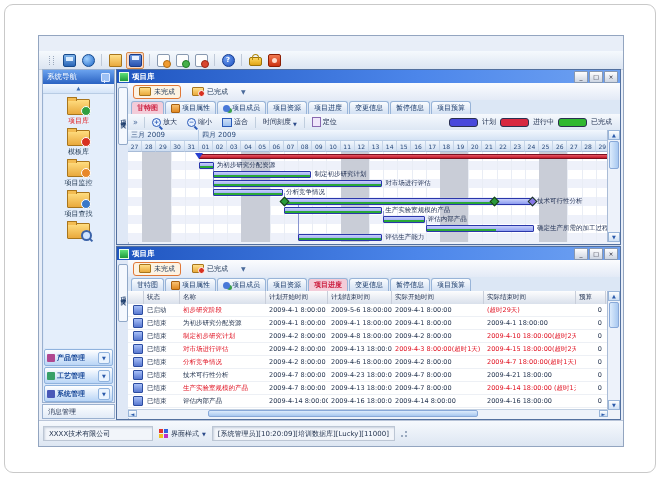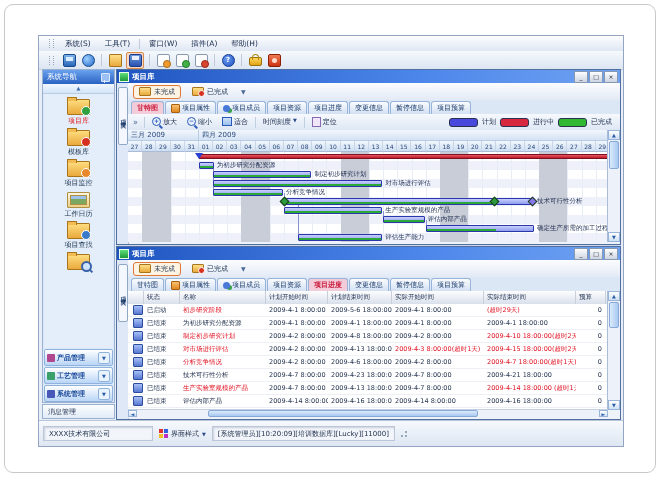--- a/index.html
+++ b/index.html
@@ -92,21 +92,21 @@
     background:linear-gradient(#fafcfe,#d2e0f3);border:1px solid #98b4d8;border-bottom:none;border-radius:3px 3px 0 0;}
   .stab.active{background:#f3ccd9;color:#cc2040;font-weight:bold;}
   .ticon{width:7px;height:7px;border-radius:1px;flex:none;}
   .ticon.t1{background:linear-gradient(#f8c070,#e08820);border:1px solid #a86010;}
   .ticon.t2{background:#4878d8;border-radius:50%;box-shadow:3px 2px 0 -1px #3aa04a;}
 
   
   .gtools{position:absolute;left:11px;right:0;top:44px;height:16px;background:linear-gradient(#f6f9fd,#dde7f4);
     border-bottom:1px solid #c0cee2;display:flex;align-items:center;gap:4px;padding:0 5px;font-size:7px;color:#203050;}
   .chev{color:#4a6a9a;font-size:8px;margin-right:2px;}
-  .gt-btn{display:flex;align-items:flex-start;gap:2px;padding:1px 3px;border-radius:2px;}
+  .gt-btn{display:flex;align-items:flex-end;gap:2px;padding:1px 3px;border-radius:2px;}
   .mag{width:7px;height:7px;border:1.5px solid #2858b8;border-radius:50%;position:relative;background:#e8f2ff;
     font-size:6px;line-height:6px;text-align:center;color:#2858b8;font-weight:bold;}
   .mag:after{content:"";position:absolute;right:-3px;bottom:-2px;width:4px;height:1.5px;background:#2858b8;transform:rotate(45deg);}
   .fit{width:8px;height:7px;border:1px solid #2858b8;background:linear-gradient(#cfe0f8,#9cc0ee);}
   .loc{width:7px;height:8px;border:1px solid #8868b0;background:#efe6fa;}
   .dd-arrow{font-size:5px;color:#2a4a8a;}
   .gsep{width:1px;height:11px;background:#c0cede;}
   .legend{margin-left:auto;display:flex;align-items:center;gap:4px;padding-right:3px;}
   .chip{width:27px;height:7px;border:1px solid #2a3050;border-radius:3px;}
 
@@ -169,31 +169,20 @@
     radial-gradient(circle at 7px 7px,#9aaac0 1px,transparent 1.5px),
     radial-gradient(circle at 7px 3px,#9aaac0 1px,transparent 1.5px),
     radial-gradient(circle at 3px 7px,#9aaac0 1px,transparent 1.5px);}
 </style>
 </head>
 <body>
 
 <div class="frame"></div>
 
 <div class="app">
-  <div class="menubar">
-    <div class="gripv"></div>
-    <span id="menubar" style="display:flex;align-items:center;">
-        <span class="menu-item">系统(S)</span>
-        <span class="menu-item">工具(T)</span>
-        <span class="msep"></span>
-        <span class="menu-item">窗口(W)</span>
-        <span class="menu-item">插件(A)</span>
-        <span class="menu-item">帮助(H)</span>
-      </span>
-  </div>
   <div class="toolbar">
     <div class="gripv"></div>
     <span id="mainToolbar" style="display:flex;align-items:center;gap:3px;">
         <span class="tbi">
           <span class="ic i-monitor"></span>
         </span>
         <span class="tbi">
           <span class="ic i-globe"></span>
         </span>
         <span class="tsep"></span>
@@ -244,24 +233,20 @@
           <span class="fold">
             <span class="fbadge" style="background: rgb(216, 48, 32);"></span>
           </span>
           <div class="sb-item-label">模板库</div>
         </div>
         <div class="sb-item">
           <span class="fold">
             <span class="fbadge" style="background: rgb(232, 136, 42);"></span>
           </span>
           <div class="sb-item-label">项目监控</div>
-        </div>
-        <div class="sb-item">
-          <span class="fold cal"></span>
-          <div class="sb-item-label">工作日历</div>
         </div>
         <div class="sb-item">
           <span class="fold">
             <span class="fbadge" style="background: rgb(58, 120, 200);"></span>
           </span>
           <div class="sb-item-label">项目查找</div>
         </div>
         <div class="sb-item">
           <span class="fold">
             <span class="mag2"></span>

